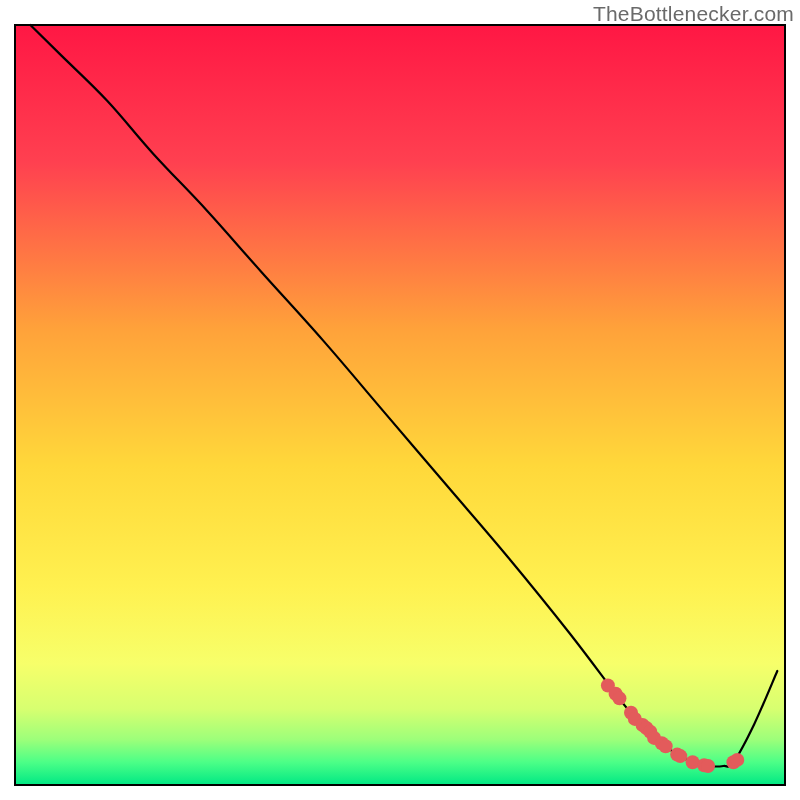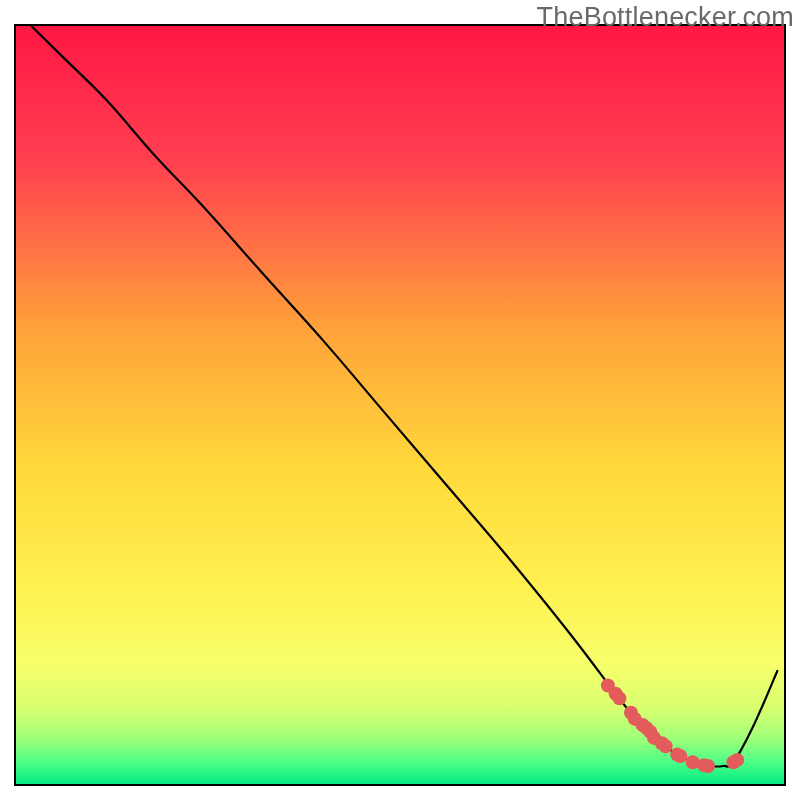--- a/index.html
+++ b/index.html
@@ -23,21 +23,21 @@
     width: 800px;
     height: 800px;
     display: block;
   }
   
   .watermark {
     position: absolute;
     top: 2px;
     right: 6px;
     font-family: Arial, Helvetica, sans-serif;
-    font-size: 27px;
+    font-size: 21px;
     color: #6a6a6a;
     letter-spacing: 0.2px;
     user-select: none;
   }
 </style>
 </head>
 <body>
 <div class="stage">
 
   <svg class="chart-svg" viewBox="0 0 800 800">

